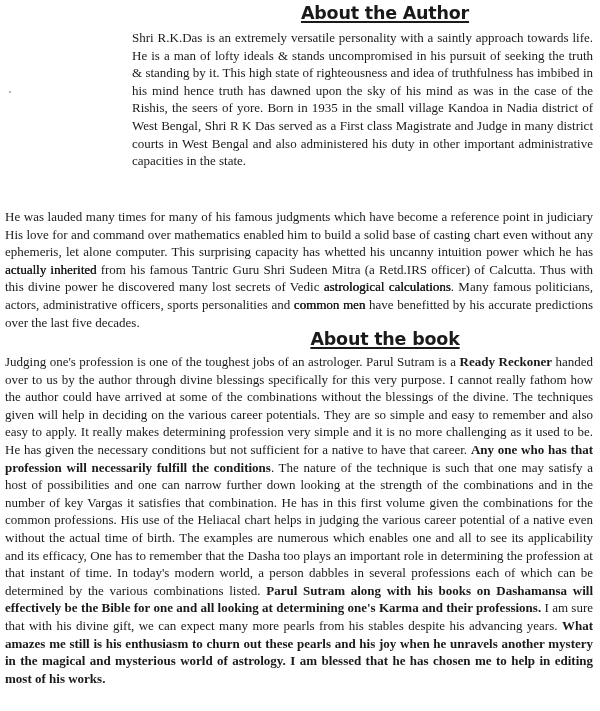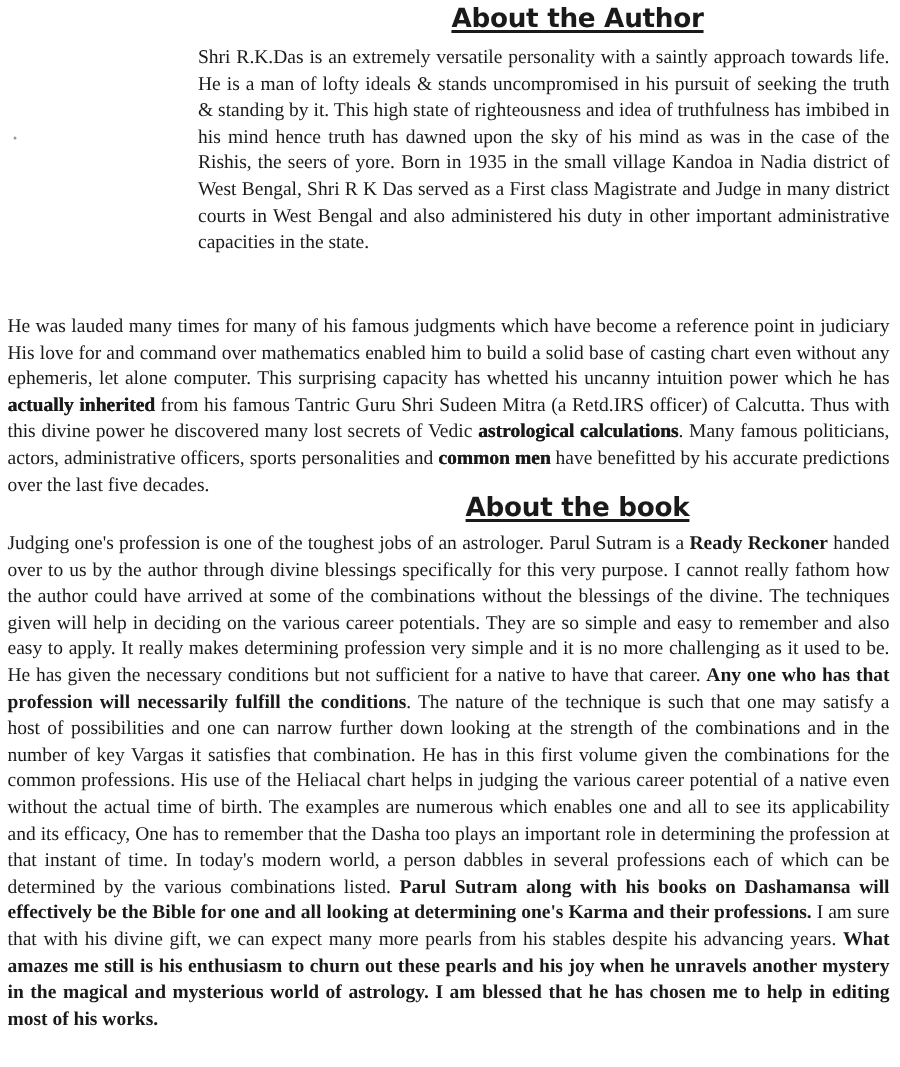--- a/index.html
+++ b/index.html
@@ -18,21 +18,21 @@
     #h-book { position: absolute; top: 329px; left: 0; width: 770px; }
     .para {
       font-size: 13px; line-height: 17.6px; text-align: justify;
       margin: 0; position: absolute;
     }
     #p-author-1 { top: 29px; left: 132px; width: 461px; }
     #p-author-2 { top: 208px; left: 5px; width: 588px; }
     #p-book { top: 353px; left: 5px; width: 588px; }
     .dot { position: absolute; left: 9px; top: 91px; width: 2px; height: 2px; background: #999; border-radius: 1px; }
     b, .b { font-weight: bold; }
-    .sb { font-weight: bold; text-shadow: 0.3px 0 0 #1a1a1a; }
+    .sb { font-weight: normal; text-shadow: 0.3px 0 0 #1a1a1a; }
   </style>
 </head>
 <body>
 
 <div>
   <span class="dot"></span>
 
   <h2 id="h-author" class="heading">About the Author</h2>
 
   <p id="p-author-1" class="para">Shri R.K.Das is an extremely versatile personality with a saintly approach towards life. He is a man of lofty ideals &amp; stands uncompromised in his pursuit of seeking the truth &amp; standing by it. This high state of righteousness and idea of truthfulness has imbibed in his mind hence truth has dawned upon the sky of his mind as was in the case of  the Rishis, the seers of yore. Born in 1935 in the small village Kandoa in Nadia district of West Bengal, Shri R K Das served as a First class Magistrate and Judge in many district courts in West Bengal and also administered his duty in other important administrative capacities in the state.</p>

